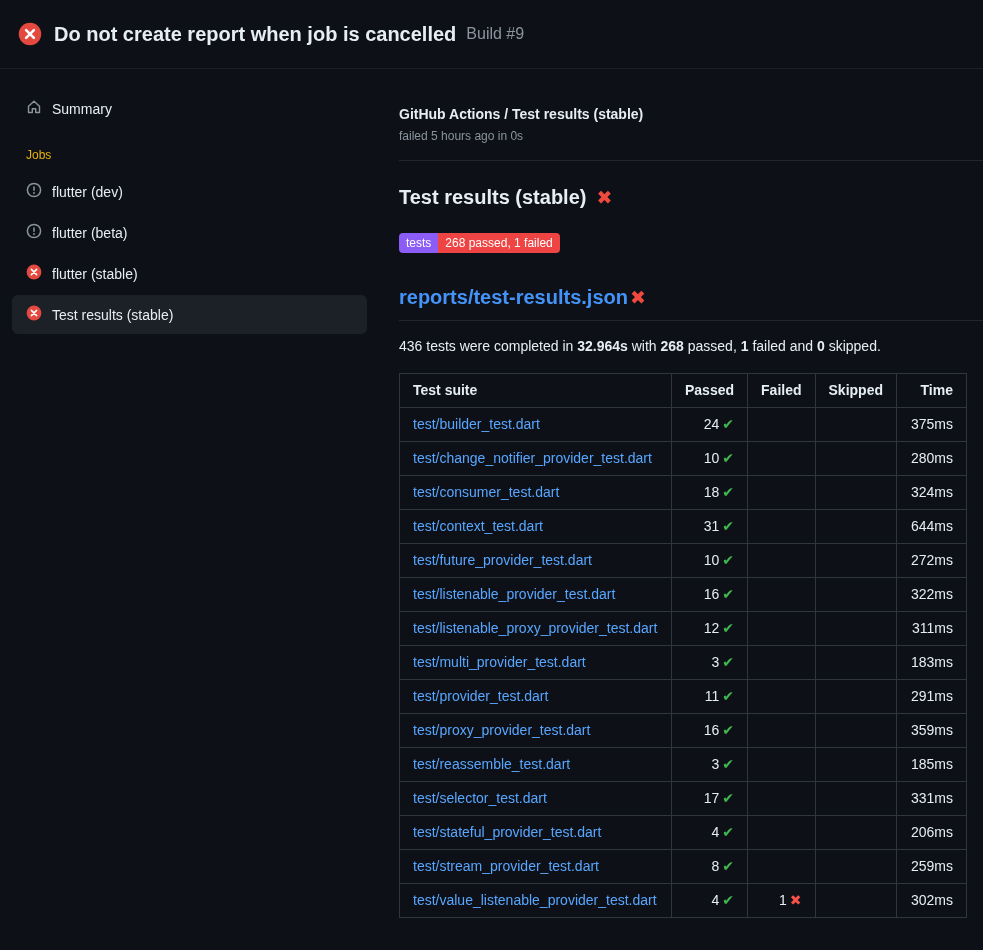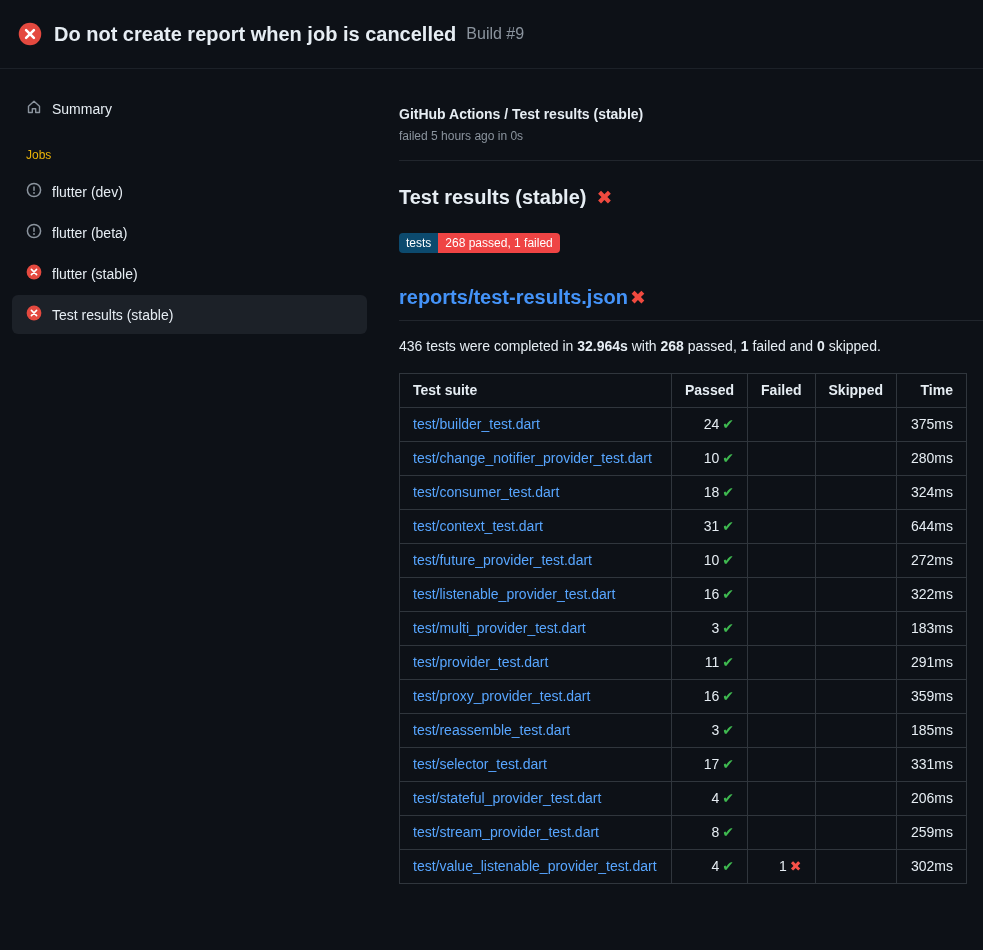--- a/index.html
+++ b/index.html
@@ -49,21 +49,21 @@
     display: flex; align-items: center; gap: 10px;
     font-size: 20px; font-weight: 700; margin: 25px 0 0;
   }
   .xmark { color: #f04a3f; font-weight: 700; font-size: 19px; line-height: 1; }
 
   .badge {
     display: inline-flex; margin-top: 24px;
     border-radius: 4px; overflow: hidden;
     font-size: 12px; line-height: 20px; font-weight: 400;
   }
-  .badge-label { background: #0c4a6e; color: #ffffff; padding: 0 7px; }
+  .badge-label { background: #8b5cf6; color: #ffffff; padding: 0 7px; }
   .badge-value { background: #ef4444; color: #ffffff; padding: 0 7px; }
 
   .report-title {
     display: flex; align-items: center; gap: 2px;
     font-size: 20px; font-weight: 700;
     margin: 33px 0 0; padding-bottom: 11px;
     border-bottom: 1px solid #21262d;
   }
   .report-title a { color: #4493f8; text-decoration: none; }
 
@@ -234,20 +234,27 @@
             <td class="col-time">272ms</td>
           </tr>
           <tr>
             <td class="col-suite"><a>test/listenable_provider_test.dart</a></td>
             <td class="col-num"><span>16</span><span class="check">✔</span></td>
             <td class="col-num"></td>
             <td class="col-num"></td>
             <td class="col-time">322ms</td>
           </tr>
           <tr>
+            <td class="col-suite"><a>test/listenable_proxy_provider_test.dart</a></td>
+            <td class="col-num"><span>12</span><span class="check">✔</span></td>
+            <td class="col-num"></td>
+            <td class="col-num"></td>
+            <td class="col-time">311ms</td>
+          </tr>
+          <tr>
             <td class="col-suite"><a>test/multi_provider_test.dart</a></td>
             <td class="col-num"><span>3</span><span class="check">✔</span></td>
             <td class="col-num"></td>
             <td class="col-num"></td>
             <td class="col-time">183ms</td>
           </tr>
           <tr>
             <td class="col-suite"><a>test/provider_test.dart</a></td>
             <td class="col-num"><span>11</span><span class="check">✔</span></td>
             <td class="col-num"></td>

